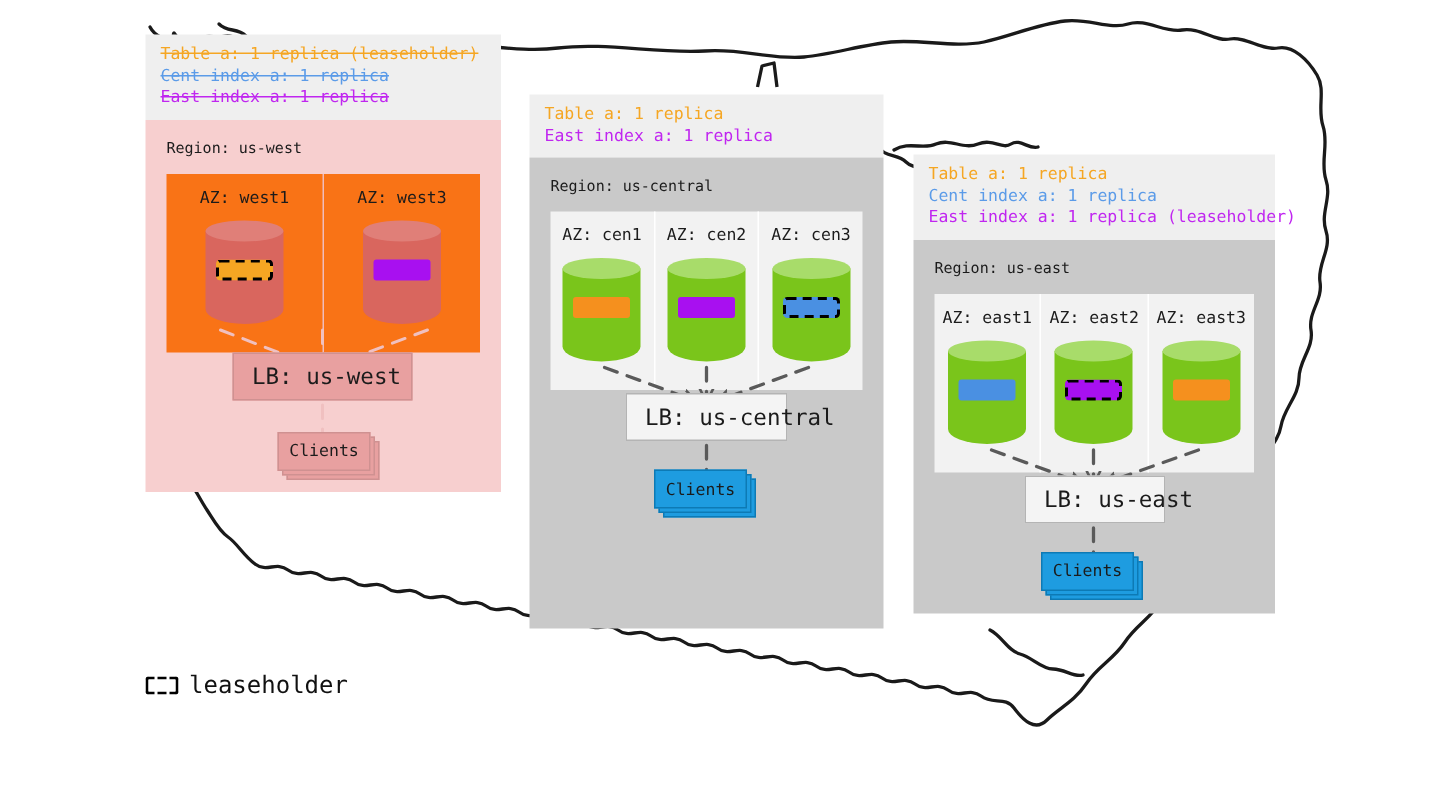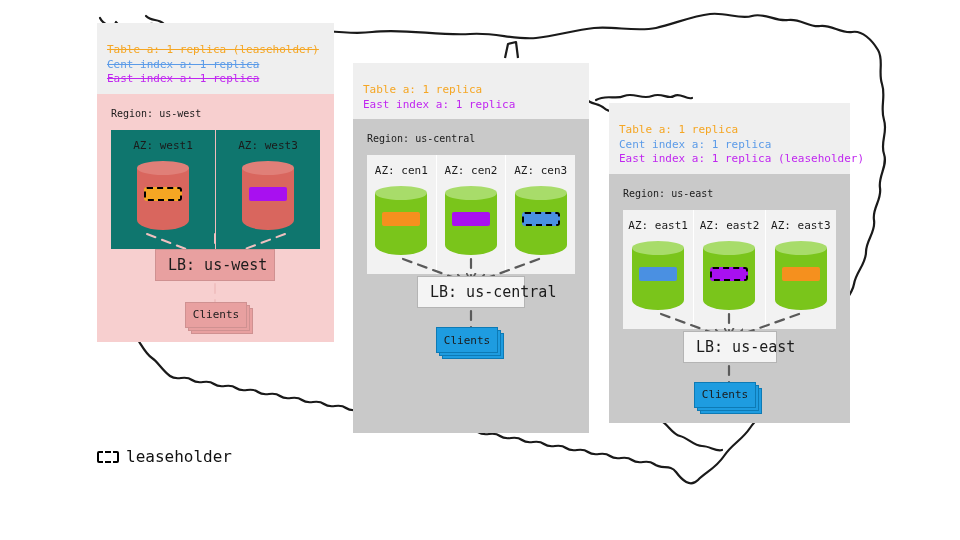--- a/index.html
+++ b/index.html
@@ -10,21 +10,21 @@
   }
   #stage{position:absolute;inset:0;width:960px;height:540px;}
 
   
   #map-layer{position:absolute;left:0;top:0;width:960px;height:540px;z-index:0;}
 
   
   .region{position:absolute;z-index:2;}
   .hdr{
     background:#efefef;
-    padding:20px 10px 7px 10px;
+    padding:6px 10px 7px 10px;
     box-sizing:border-box;
     line-height:14.5px;
   }
   .hdr .ln{font-size:11px;white-space:nowrap;letter-spacing:0px;}
   .hdr.down .ln{text-decoration:line-through;}
   .body{
     box-sizing:border-box;
     padding:0;
     position:relative;
   }
@@ -34,21 +34,21 @@
     font-size:10px;color:#1b1b1b;
     padding:14px 0 11px 14px;
     white-space:nowrap;
   }
   .azrow{
     display:flex;
     margin:0 14px;
     position:relative;
   }
   .azrow.ok{background:#f2f2f2;}
-  .azrow.down{background:#0f766e;}
+  .azrow.down{background:#f97316;}
   .az{
     flex:1 1 0;
     box-sizing:border-box;
     text-align:center;
     padding:9px 0 12px 0;
     position:relative;
   }
   .az + .az{border-left:1px solid #ffffff;}
   .azrow.down .az + .az{border-left:1px solid #f0bcbc;}
   .azlabel{font-size:11px;color:#1b1b1b;white-space:nowrap;}

